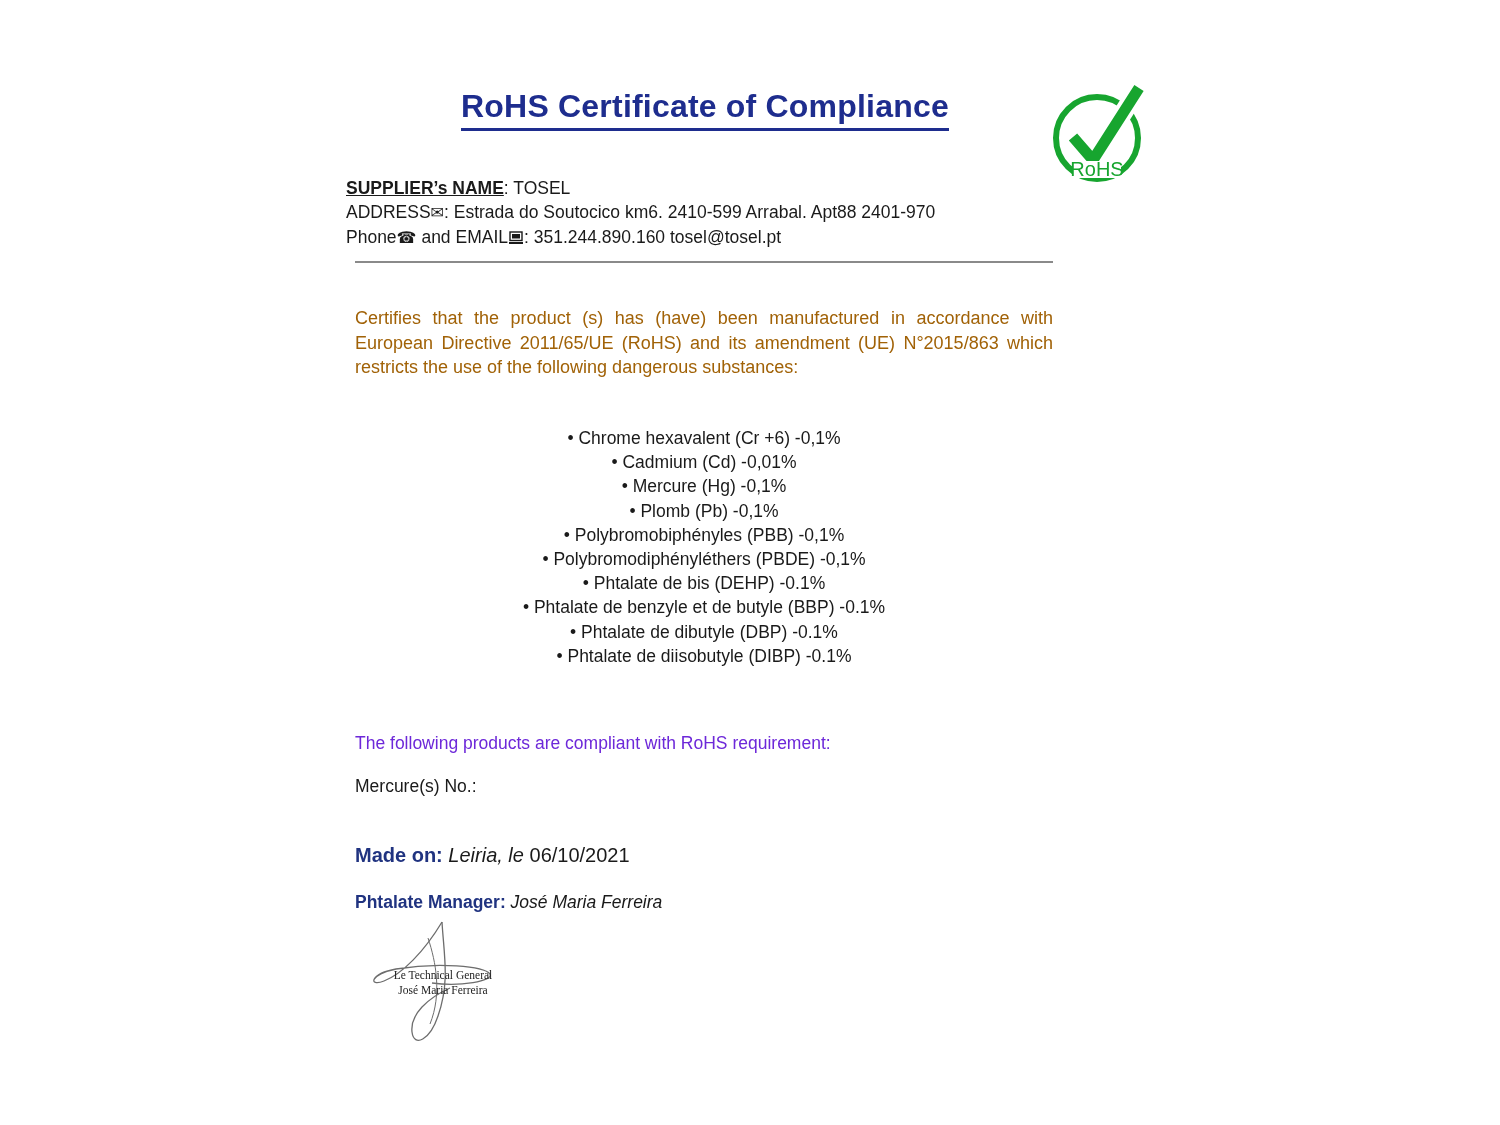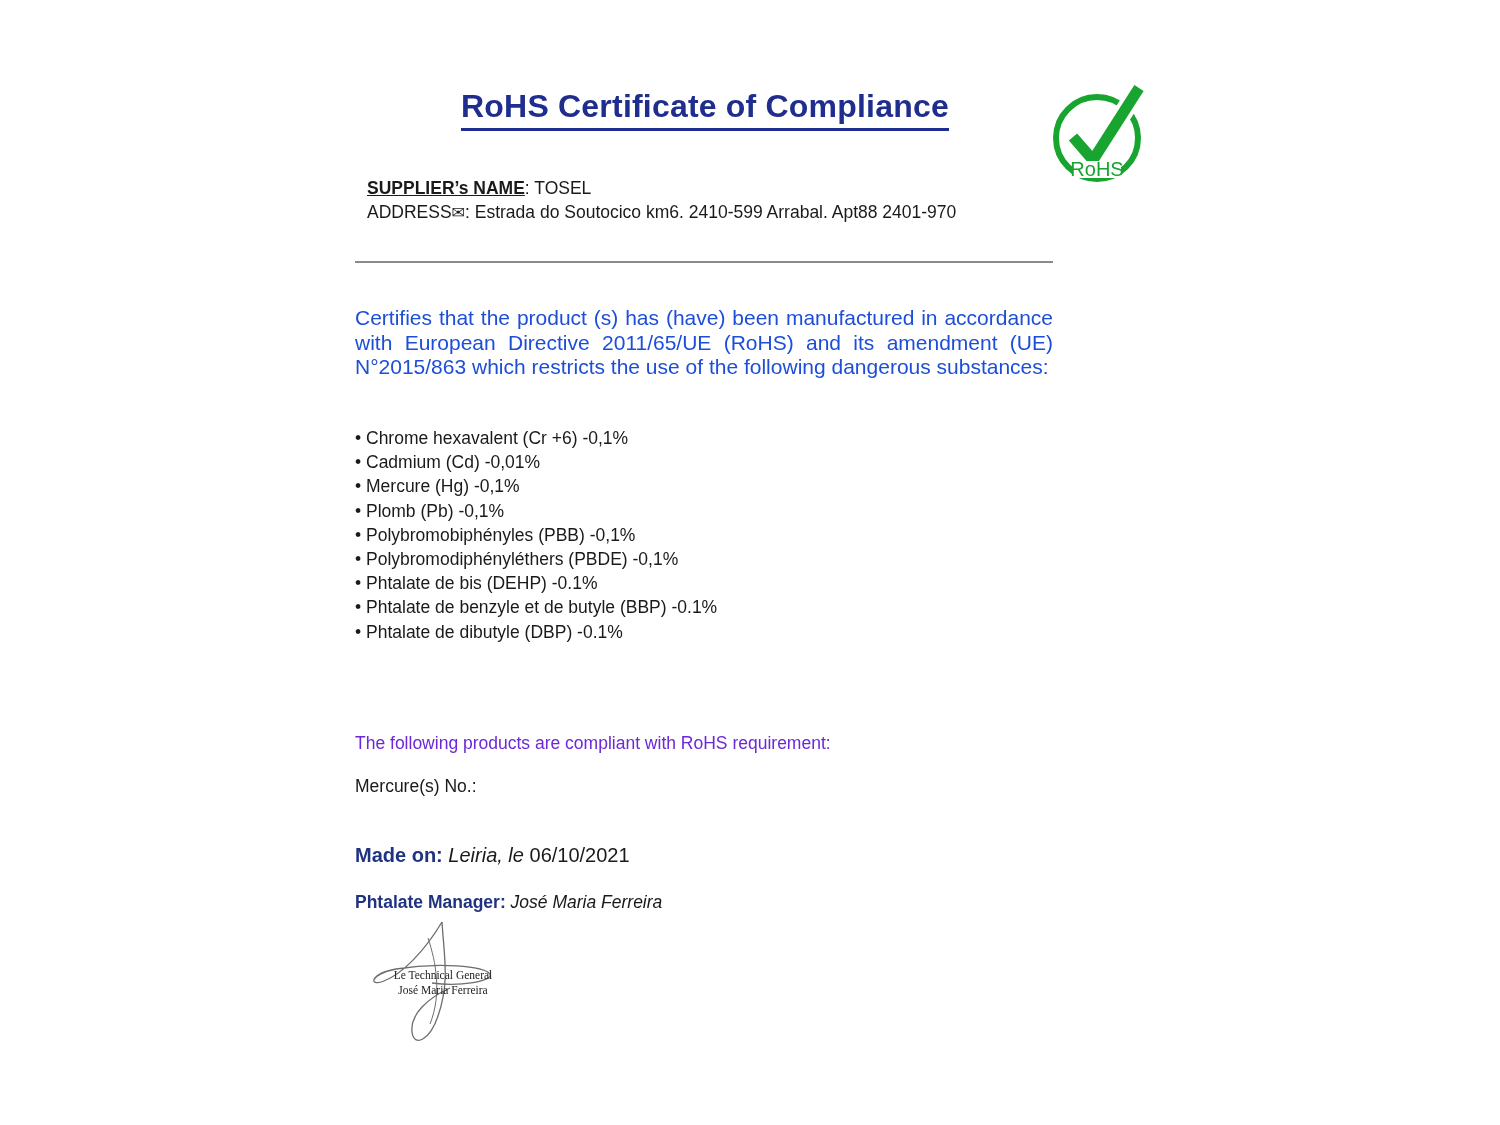--- a/index.html
+++ b/index.html
@@ -25,44 +25,44 @@
     border-bottom:3px solid #1e2d8e;
     padding-bottom:3px;
     letter-spacing:0.2px;
   }
 
   
   .logo { position:absolute; top:80px; left:1050px; width:100px; height:105px; }
 
   
   .supplier {
-    position:absolute; top:176px; left:367px; width:700px;
+    position:absolute; top:176px; left:346px; width:700px;
     font-size:17.5px; line-height:24px;
   }
   .sup-label { font-weight:bold; text-decoration:underline; }
   .icon-glyph { font-size:16px; }
   .pc-icon { display:inline-block; vertical-align:-2px; }
 
   .rule {
     position:absolute; top:261px; left:355px; width:698px;
     border-top:2px solid #8a8a8a; height:0;
   }
 
   
   .cert-paragraph {
     position:absolute; top:306px; left:355px; width:698px;
-    color:#1d4ed8; font-size:21px; line-height:24.5px;
+    color:#a16207; font-size:18px; line-height:24.5px;
     text-align:justify;
   }
 
   
   .substances {
     position:absolute; top:426px; left:355px; width:698px;
     list-style:none; margin:0; padding:0;
-    font-size:17.5px; line-height:24.2px;
+    font-size:17.5px; line-height:24.2px;text-align:center;
   }
   .substances li::before { content:"\2022\00a0"; }
 
   .compliance {
     position:absolute; top:733px; left:355px; width:698px;
     color:#6d28d9; font-size:17.5px;
   }
   .article {
     position:absolute; top:776px; left:355px; width:698px;
     font-size:17.5px;
@@ -104,36 +104,44 @@
   </div>
 
   <div class="supplier">
     <div>
       <span class="sup-label">SUPPLIER’s NAME</span><span>:</span>
       <span>TOSEL</span>
     </div>
     <div>
       <span>ADDRESS</span><span class="icon-glyph">✉</span><span>: Estrada do Soutocico km6. 2410-599 Arrabal. Apt88 2401-970</span>
     </div>
+    <div>
+      <span>Phone</span><span class="icon-glyph">☎</span><span> and EMAIL</span><span class="pc-icon"><svg width="16" height="14" viewBox="0 0 16 14">
+            <rect x="2" y="1" width="12" height="8.5" fill="none" stroke="#1a1a1a" stroke-width="1.4"></rect>
+            <rect x="4" y="3" width="8" height="4.5" fill="#1a1a1a"></rect>
+            <rect x="1" y="11" width="14" height="2" fill="#1a1a1a"></rect>
+          </svg></span><span>: 351.244.890.160 tosel@tosel.pt</span>
+    </div>
   </div>
 
   <div class="rule"></div>
 
   <div class="cert-paragraph">Certifies that the product (s) has (have) been manufactured in accordance with European Directive 2011/65/UE (RoHS) and its amendment (UE) N°2015/863 which restricts the use of the following dangerous substances:</div>
 
   <ul class="substances">
     <li>Chrome hexavalent (Cr +6) -0,1%</li>
     <li>Cadmium (Cd) -0,01%</li>
     <li>Mercure (Hg) -0,1%</li>
     <li>Plomb (Pb) -0,1%</li>
     <li>Polybromobiphényles (PBB) -0,1%</li>
     <li>Polybromodiphényléthers (PBDE) -0,1%</li>
     <li>Phtalate de bis (DEHP) -0.1%</li>
     <li>Phtalate de benzyle et de butyle (BBP) -0.1%</li>
     <li>Phtalate de dibutyle (DBP) -0.1%</li>
+    <li>Phtalate de diisobutyle (DIBP) -0.1%</li>
   </ul>
 
   <div class="compliance">The following products are compliant with RoHS requirement:</div>
   <div class="article">Mercure(s) No.:</div>
 
   <div class="made-on">
     <span class="navy-label">Made on:</span>
     <span class="italic-val">Leiria, le</span>
     <span>06/10/2021</span>
   </div>

